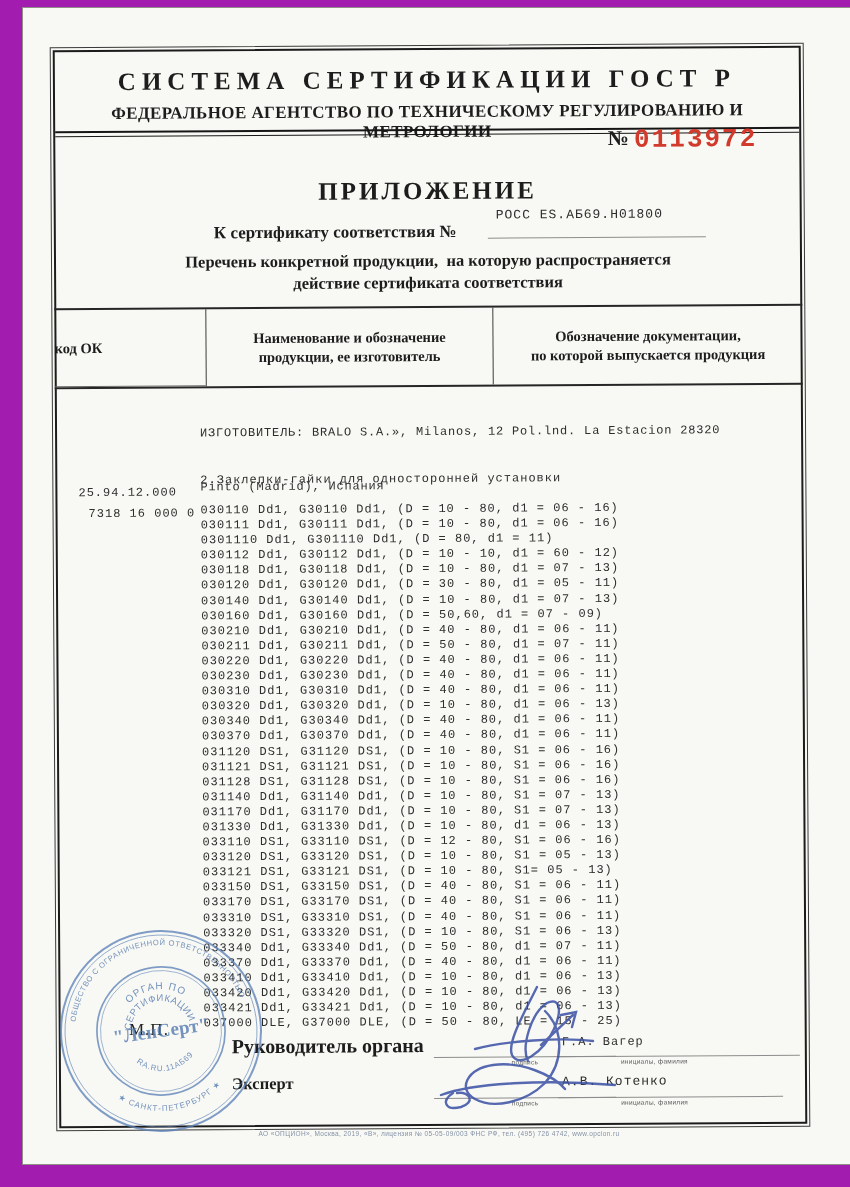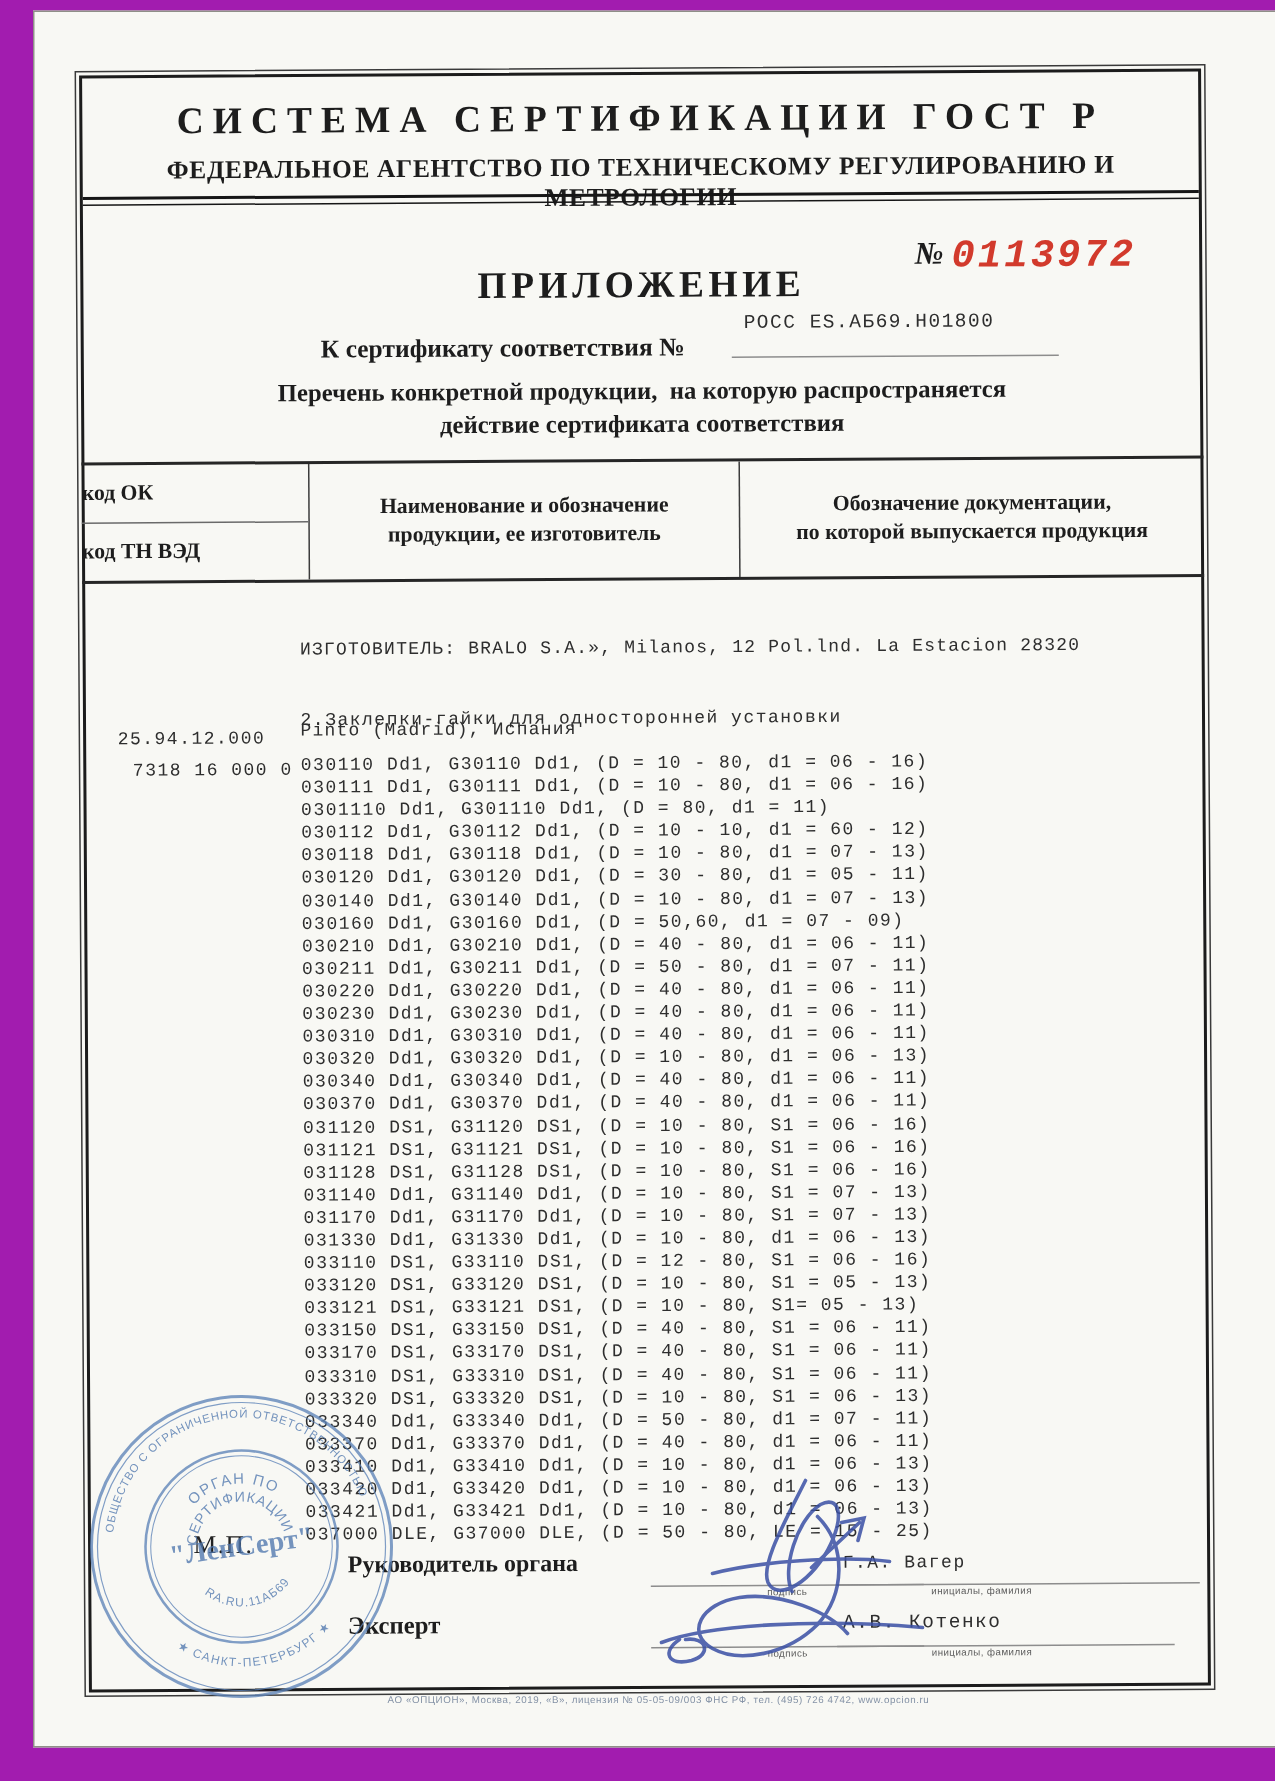--- a/index.html
+++ b/index.html
@@ -10,21 +10,21 @@
   .frame{position:absolute;left:33px;top:40px;width:744px;height:1074px;
          border:2px solid #1c1c1c;outline:1px solid #3a3a3a;outline-offset:2px;
          transform:rotate(-0.35deg);background:transparent;}
   .abs{position:absolute;}
   .ctr{left:0;right:0;text-align:center;}
 
   .hdr1{top:16px;font-size:25px;font-weight:bold;letter-spacing:6px;}
   .hdr2{top:52px;font-size:17px;font-weight:bold;letter-spacing:0.4px;}
   .hdr-rule{top:79px;left:0;right:0;height:3px;border-top:2px solid #161616;border-bottom:1px solid #161616;}
 
-  .blank-no{top:107px;right:42px;font-size:21px;font-weight:bold;font-style:italic;}
+  .blank-no{top:76px;right:42px;font-size:21px;font-weight:bold;}
   .blank-no .red{font-family:"Liberation Mono",monospace;font-size:26px;font-weight:bold;
                  letter-spacing:2px;color:#d23a2c;vertical-align:-2px;}
 
   .doc-title{top:127px;font-size:25px;font-weight:bold;letter-spacing:3px;}
 
   .cert-label{left:158px;top:172px;font-size:17px;font-weight:bold;}
   .cert-value{left:440px;top:158px;font-family:"Liberation Mono",monospace;font-size:13px;letter-spacing:1px;color:#3a3a3a;}
   .cert-line{left:432px;top:188px;width:218px;height:1px;background:#9b9b9b;}
 
   .sub1{top:201px;font-size:16.5px;font-weight:bold;white-space:pre;}
@@ -40,21 +40,21 @@
           text-align:center;font-size:14.5px;font-weight:600;line-height:19px;}
 
   .mono{font-family:"Liberation Mono",monospace;color:#2e2e2e;}
   .pblock{top:333px;left:0;right:0;height:650px;}
   .mfr{left:143px;top:4px;font-size:12px;letter-spacing:0.8px;line-height:18px;white-space:pre;}
   .code-ok{left:21px;top:101px;font-size:12px;letter-spacing:1px;}
   .code-tnved{left:31px;top:122px;font-size:12px;letter-spacing:1px;}
   .gtitle{left:143px;top:89px;font-size:12px;letter-spacing:1px;white-space:pre;}
   .plines{left:143px;top:119px;font-size:12px;letter-spacing:1px;line-height:15.1px;white-space:pre;}
 
-  .sig-label1{left:171px;top:984px;font-size:16px;font-weight:bold;}
+  .sig-label1{left:171px;top:984px;font-size:20px;font-weight:bold;}
   .sig-label2{left:171px;top:1023px;font-size:16.5px;font-weight:bold;}
   .sline{height:1px;background:#8d8d8d;}
   .sig-line1{left:373px;top:1007px;width:182px;}
   .sig-line2{left:373px;top:1048px;width:182px;}
   .cap{font-size:6.5px;color:#5c5c5c;font-family:"Liberation Sans",sans-serif;letter-spacing:0.3px;}
   .cap-sign1{left:373px;top:1009px;width:182px;text-align:center;}
   .cap-sign2{left:373px;top:1050px;width:182px;text-align:center;}
   .sig-name1{left:501px;top:986px;font-size:12px;letter-spacing:1px;}
   .sig-name2{left:501px;top:1025px;font-size:13px;letter-spacing:1px;text-align:right;}
   .name-line1{left:497px;top:1007px;width:242px;}
@@ -89,21 +89,20 @@
       <div class="abs cert-label">К сертификату соответствия №</div>
       <div class="abs cert-value mono">РОСС ES.АБ69.Н01800</div>
       <div class="abs cert-line sline"></div>
 
       <div class="abs ctr sub1">Перечень конкретной продукции,  на которую распространяется</div>
       <div class="abs ctr sub2">действие сертификата соответствия</div>
 
       <div class="abs htable">
         <div class="c1">
           <div class="cell">код ОК</div>
-          <div class="cell">код ТН ВЭД</div>
         </div>
         <div class="c2">
           <div>Наименование и обозначение</div>
           <div>продукции, ее изготовитель</div>
         </div>
         <div class="c3">
           <div>Обозначение документации,</div>
           <div>по которой выпускается продукция</div>
         </div>
       </div>

